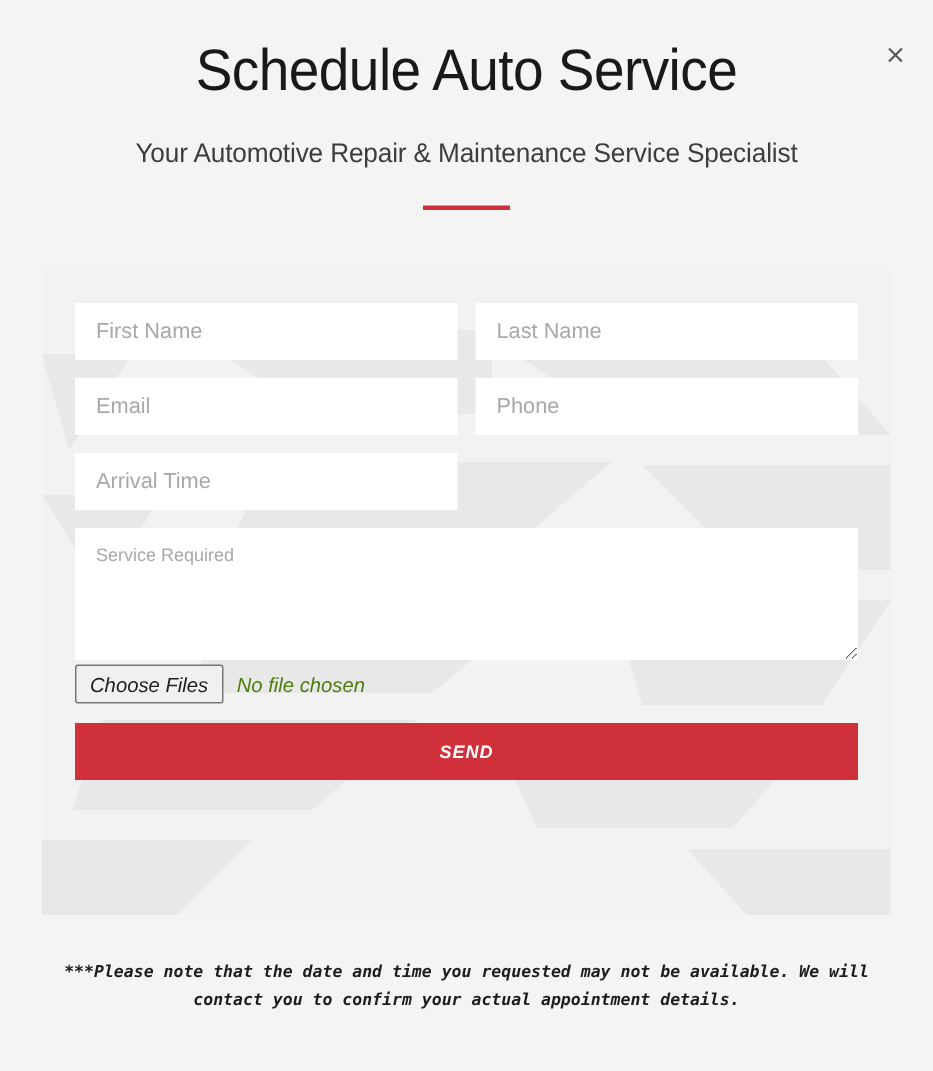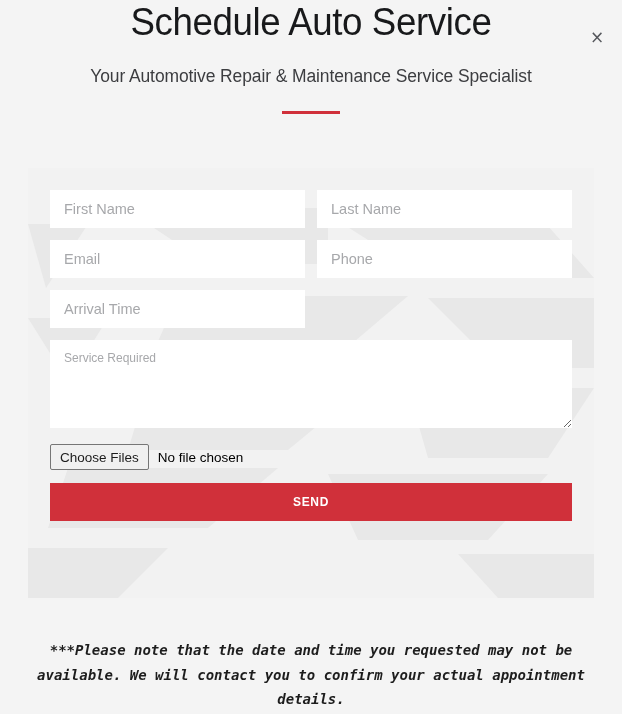--- a/index.html
+++ b/index.html
@@ -30,20 +30,21 @@
     font-size: 17px;
     line-height: 1;
     color: #55575c;
     cursor: pointer;
     user-select: none;
     font-family: "DejaVu Sans", sans-serif;
   }
 
   
   .header {
+    padding-top: 26px;
     text-align: center;
   }
   .page-title {
     margin: 0;
     font-size: 39px;
     line-height: 1.15;
     font-weight: 400;
     letter-spacing: -0.4px;
     color: #18191b;
     font-family: "Liberation Sans Narrow", "Liberation Sans", sans-serif;
@@ -63,21 +64,21 @@
     height: 3px;
     background: #d0303a;
     margin: 23px auto 0 auto;
     border-radius: 0;
   }
 
   
   .form-card {
     position: absolute;
     left: 28px;
-    top: 168px;
+    top: 180px;
     width: 566px;
     height: 430px;
     background: #f2f2f2;
     box-sizing: border-box;
     padding: 22px;
     overflow: hidden;
   }
   
   .watermark {
     position: absolute;
@@ -135,78 +136,80 @@
     resize: vertical;
     border-radius: 0;
   }
   .service-textarea::placeholder {
     color: #a7a8ab;
     opacity: 1;
   }
 
   
   .file-row {
-    margin-top: 17px;
+    margin-top: 4px;
     display: flex;
     align-items: center;
     height: 24px;
+    font-style: italic;
   }
   .choose-files-btn {
     display: inline-flex;
     align-items: center;
     justify-content: center;
     height: 24px;
     padding: 0 9px;
     background: #f0f0f0;
     border: 1px solid #767676;
     border-radius: 2px;
     font-family: "Liberation Sans", sans-serif;
     font-size: 13.5px;
     color: #1c1c1c;
     cursor: pointer;
     white-space: nowrap;
   }
   .file-status {
     margin-left: 9px;
     font-size: 13.5px;
-    color: #000000;
+    color: #4d7c0f;
     white-space: nowrap;
   }
 
   
   .send-btn {
     display: block;
     width: 100%;
     height: 38px;
     margin-top: 14px;
     background: #d0303a;
     border: none;
     border-radius: 0;
     color: #ffffff;
     font-family: "Liberation Sans", sans-serif;
     font-size: 12px;
     font-weight: bold;
     letter-spacing: 0.7px;
     cursor: pointer;
+    font-style: italic;
   }
 
   
   .footer-note {
     position: absolute;
     left: 0;
     right: 0;
     top: 638px;
     margin: 0;
     padding: 0 36px;
     box-sizing: border-box;
     text-align: center;
     font-family: "DejaVu Sans Mono", "Liberation Mono", monospace;
     font-style: italic;
     font-weight: bold;
-    font-size: 14px;
+    font-size: 11px;
     line-height: 1.75;
     color: #1d1d1d;
   }
 </style>
 </head>
 <body>
 
 <div class="close-btn">×</div>
 
 <div class="header">

